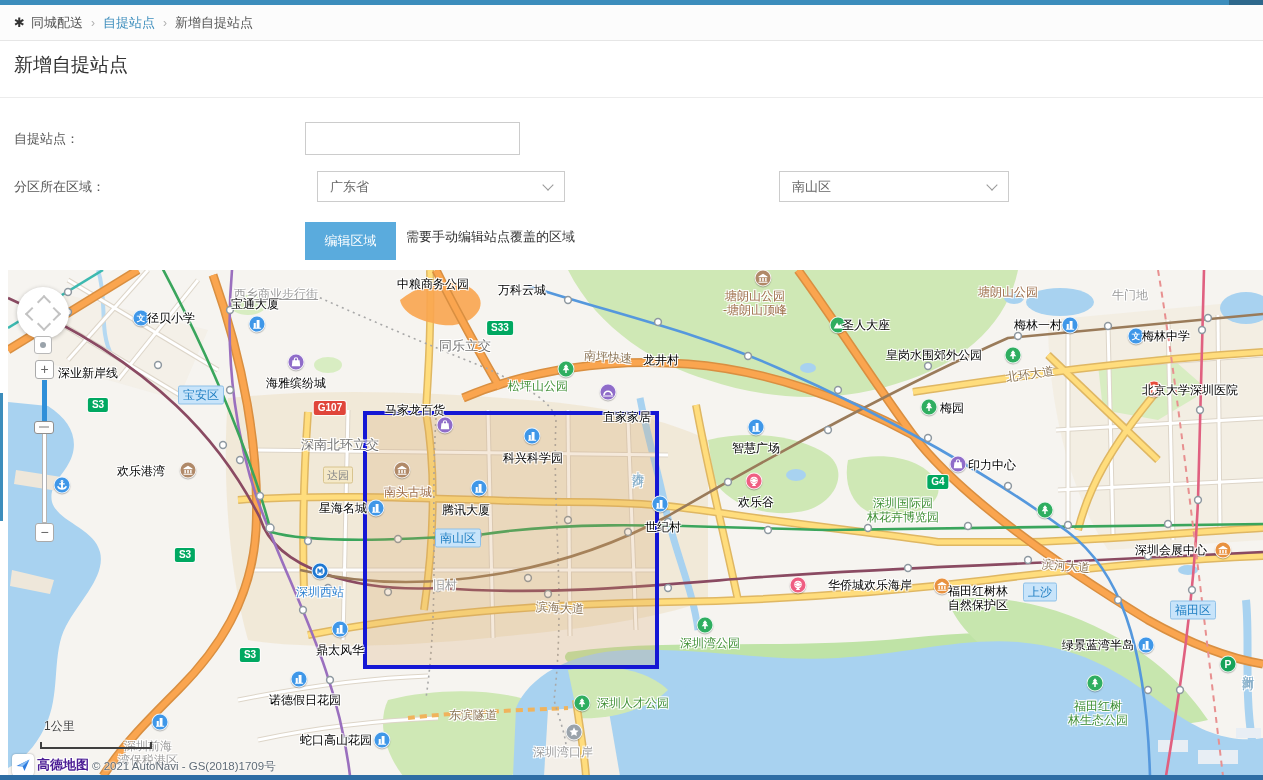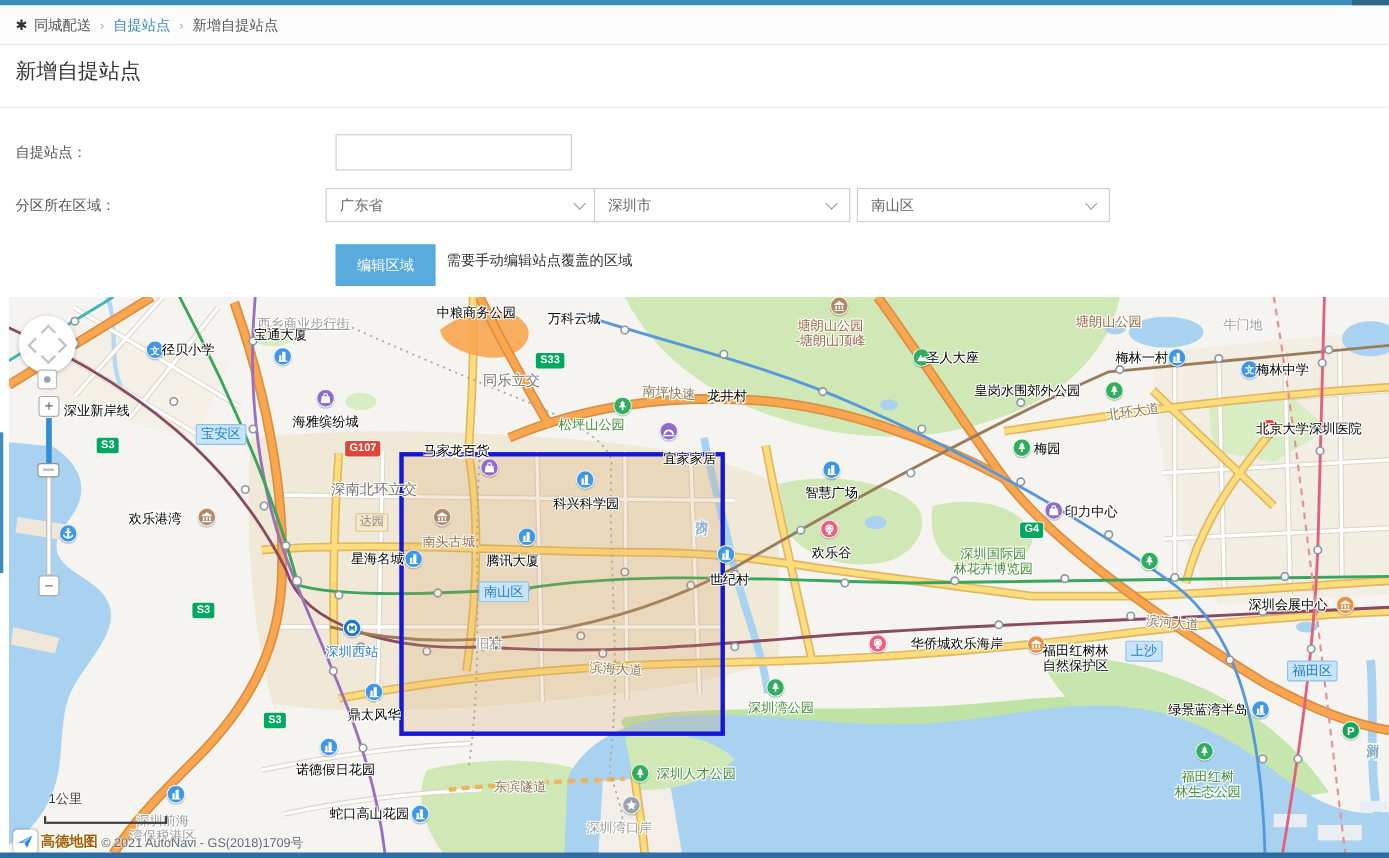--- a/index.html
+++ b/index.html
@@ -51,21 +51,21 @@
   .zbtn{position:absolute;left:27px;width:19px;height:19px;background:#fff;border:1px solid #aaa;border-radius:3px;box-sizing:border-box;text-align:center;line-height:16px;font-size:14px;color:#666;cursor:pointer;}
   .ztrack{position:absolute;left:34px;top:110px;width:5px;height:143px;background:#fff;border:1px solid #b5b5b5;box-sizing:border-box;}
   .zfill{position:absolute;left:34px;top:110px;width:5px;height:44px;background:#2f8fd9;}
   .zhandle{position:absolute;left:26px;top:151px;width:20px;height:13px;background:#fdfdfd;border:1px solid #8f8f8f;border-radius:3px;box-sizing:border-box;cursor:pointer;}
   .zhandle i{display:block;margin:4px 4px 0;border-top:2px solid #bbb;}
   .scale-txt{position:absolute;left:36px;top:448px;font-size:12px;color:#3f3f3f;text-shadow:0 0 2px #fff,0 0 2px #fff;}
   .scale-bar{position:absolute;left:32px;top:472px;width:112px;height:7px;border-left:2px solid #3f3f3f;border-right:2px solid #3f3f3f;box-sizing:border-box;}
   .scale-bar i{display:block;margin-top:5px;border-top:2px solid #3f3f3f;}
   .amap-logo{position:absolute;left:4px;top:484px;display:flex;align-items:center;}
   .amap-logo .lg{width:22px;height:22px;border-radius:4px;background:#fff;box-shadow:0 0 2px rgba(0,0,0,.35);display:flex;align-items:center;justify-content:center;}
-  .amap-logo .tx{font-size:13px;font-weight:bold;color:#a16207;margin-left:3px;text-shadow:-1px -1px 0 #fff,1px -1px 0 #fff,-1px 1px 0 #fff,1px 1px 0 #fff;}
+  .amap-logo .tx{font-size:13px;font-weight:bold;color:#4c1d95;margin-left:3px;text-shadow:-1px -1px 0 #fff,1px -1px 0 #fff,-1px 1px 0 #fff,1px 1px 0 #fff;}
   .attrib{position:absolute;left:84px;top:489px;font-size:11.5px;color:#5f6b76;text-shadow:0 0 2px #fff,0 0 2px #fff;}
   .bottom-strip{position:absolute;left:0;top:775px;width:1263px;height:5px;background:#2e6da4;}
   .left-blue{position:absolute;left:0;top:393px;width:3px;height:128px;background:#3c8dbc;}
 </style>
 </head>
 <body>
 
 <div class="stage">
   <div class="topbar"></div>
   <div class="topbar-cap"></div>
@@ -79,26 +79,22 @@
     <span class="crumb-cur">新增自提站点</span>
   </div>
 
   <div class="page-title">新增自提站点</div>
   <div class="title-divider"></div>
 
   <div class="f-label" style="top:130px;">自提站点：</div>
   <input class="f-input" value="" style="">
 
   <div class="f-label" style="top:178px;">分区所在区域：</div>
-  <div class="f-select" style="left:296px;width:248px;">
+  <div class="f-select" style="left:317px;width:248px;">
     <span>广东省</span>
-    <span class="sel-arrow"></span>
-  </div>
-  <div class="f-select" style="left:540px;width:233px;">
-    <span>深圳市</span>
     <span class="sel-arrow"></span>
   </div>
   <div class="f-select" style="left:779px;width:230px;">
     <span>南山区</span>
     <span class="sel-arrow"></span>
   </div>
 
   <button class="edit-btn">编辑区域</button>
   <div class="edit-note">需要手动编辑站点覆盖的区域</div>
 

